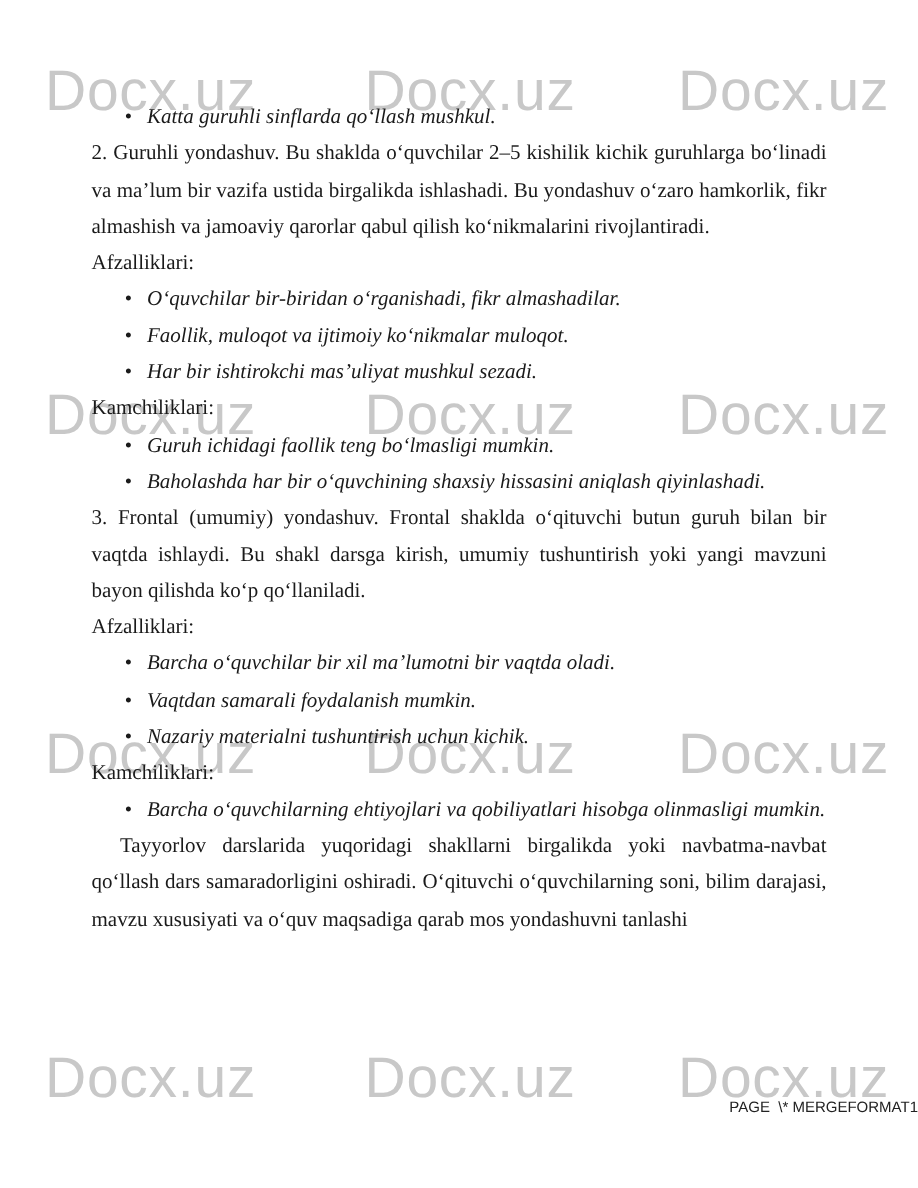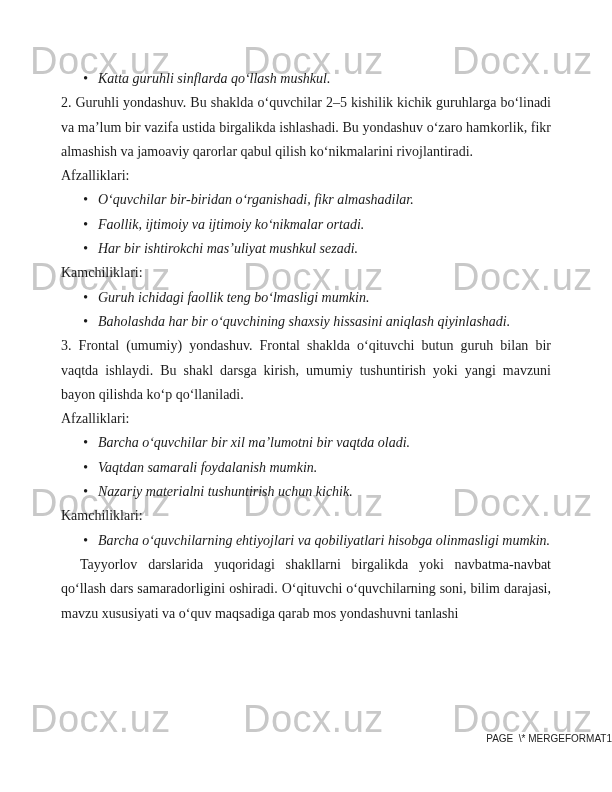--- a/index.html
+++ b/index.html
@@ -122,21 +122,21 @@
 
     <ul>
       <li>Katta guruhli sinflarda qoʻllash mushkul.</li>
     </ul>
 
     <p>2. Guruhli yondashuv. Bu shaklda oʻquvchilar 2–5 kishilik kichik guruhlarga boʻlinadi va ma’lum bir vazifa ustida birgalikda ishlashadi. Bu yondashuv oʻzaro hamkorlik, fikr almashish va jamoaviy qarorlar qabul qilish koʻnikmalarini rivojlantiradi.</p>
 
     <p>Afzalliklari:</p>
     <ul>
       <li>Oʻquvchilar bir-biridan oʻrganishadi, fikr almashadilar.</li>
-      <li>Faollik, ijtimoiy va ijtimoiy koʻnikmalar ortadi.</li>
+      <li>Faollik, muloqot va ijtimoiy koʻnikmalar muloqot.</li>
       <li>Har bir ishtirokchi mas’uliyat mushkul sezadi.</li>
     </ul>
 
     <p>Kamchiliklari:</p>
     <ul>
       <li>Guruh ichidagi faollik teng boʻlmasligi mumkin.</li>
       <li>Baholashda har bir oʻquvchining shaxsiy hissasini aniqlash qiyinlashadi.</li>
     </ul>
 
     <p>3. Frontal (umumiy) yondashuv. Frontal shaklda oʻqituvchi butun guruh bilan bir vaqtda ishlaydi. Bu shakl darsga kirish, umumiy tushuntirish yoki yangi mavzuni bayon qilishda koʻp qoʻllaniladi.</p>

